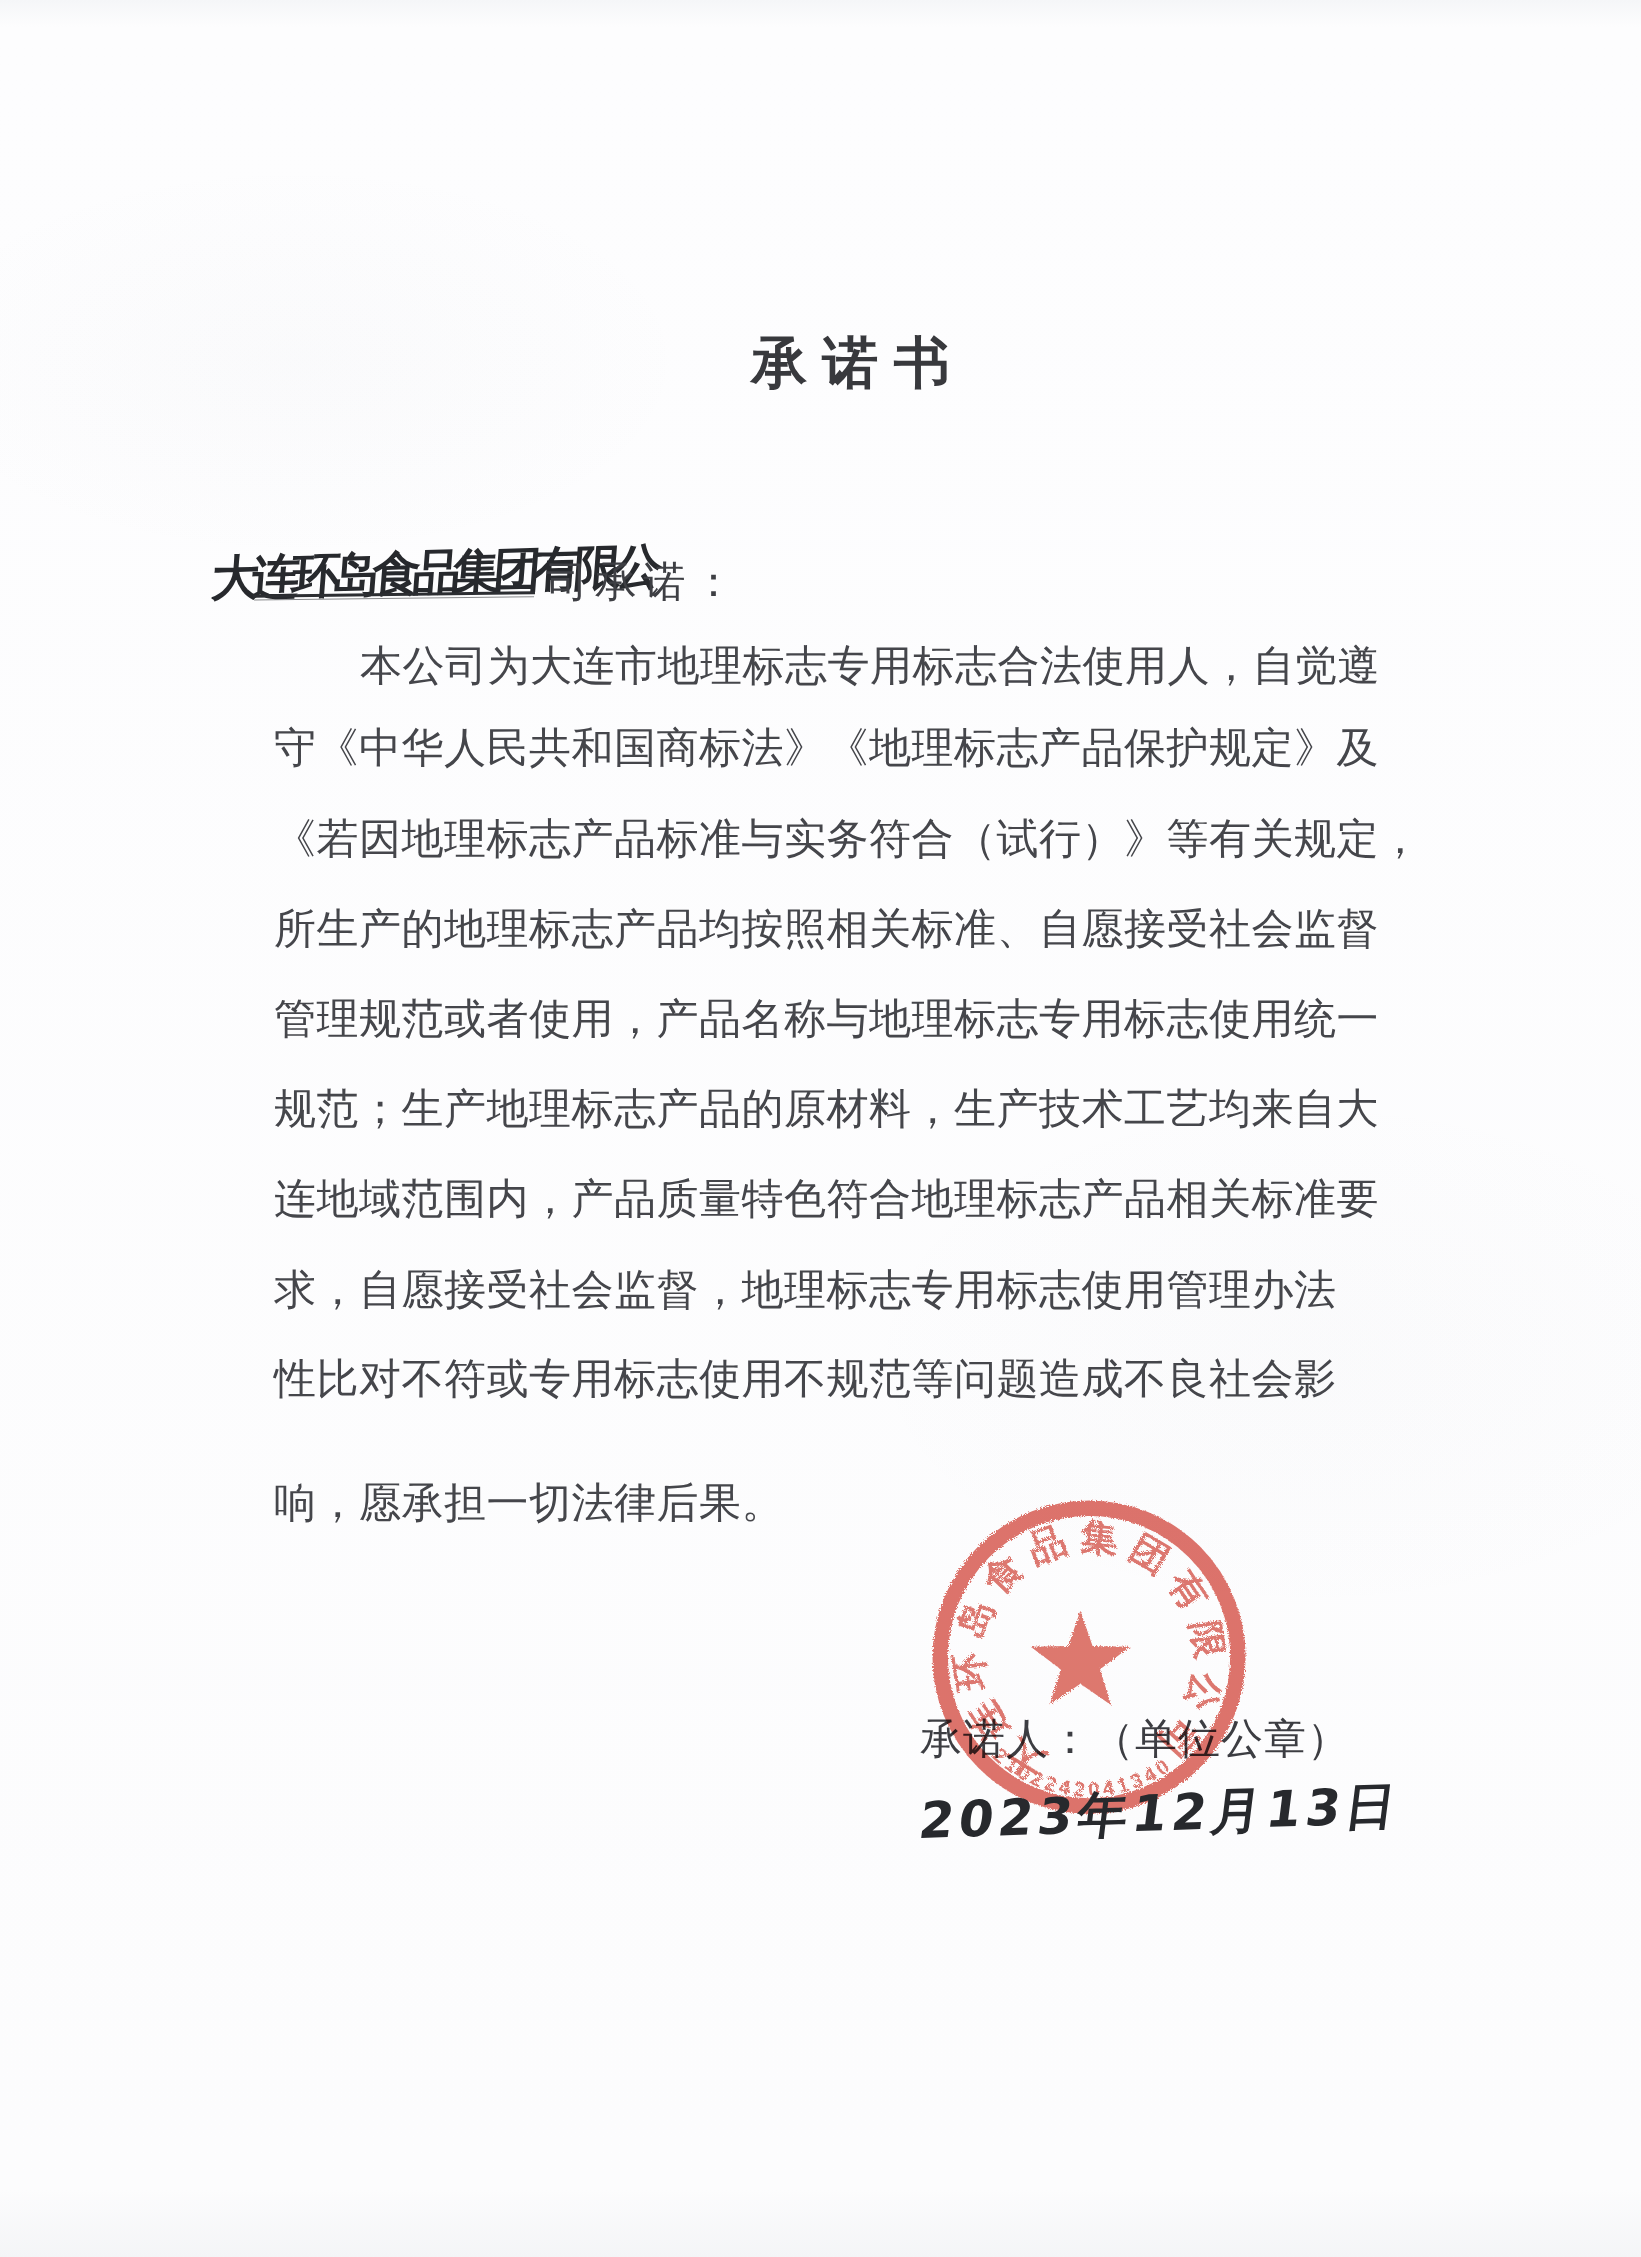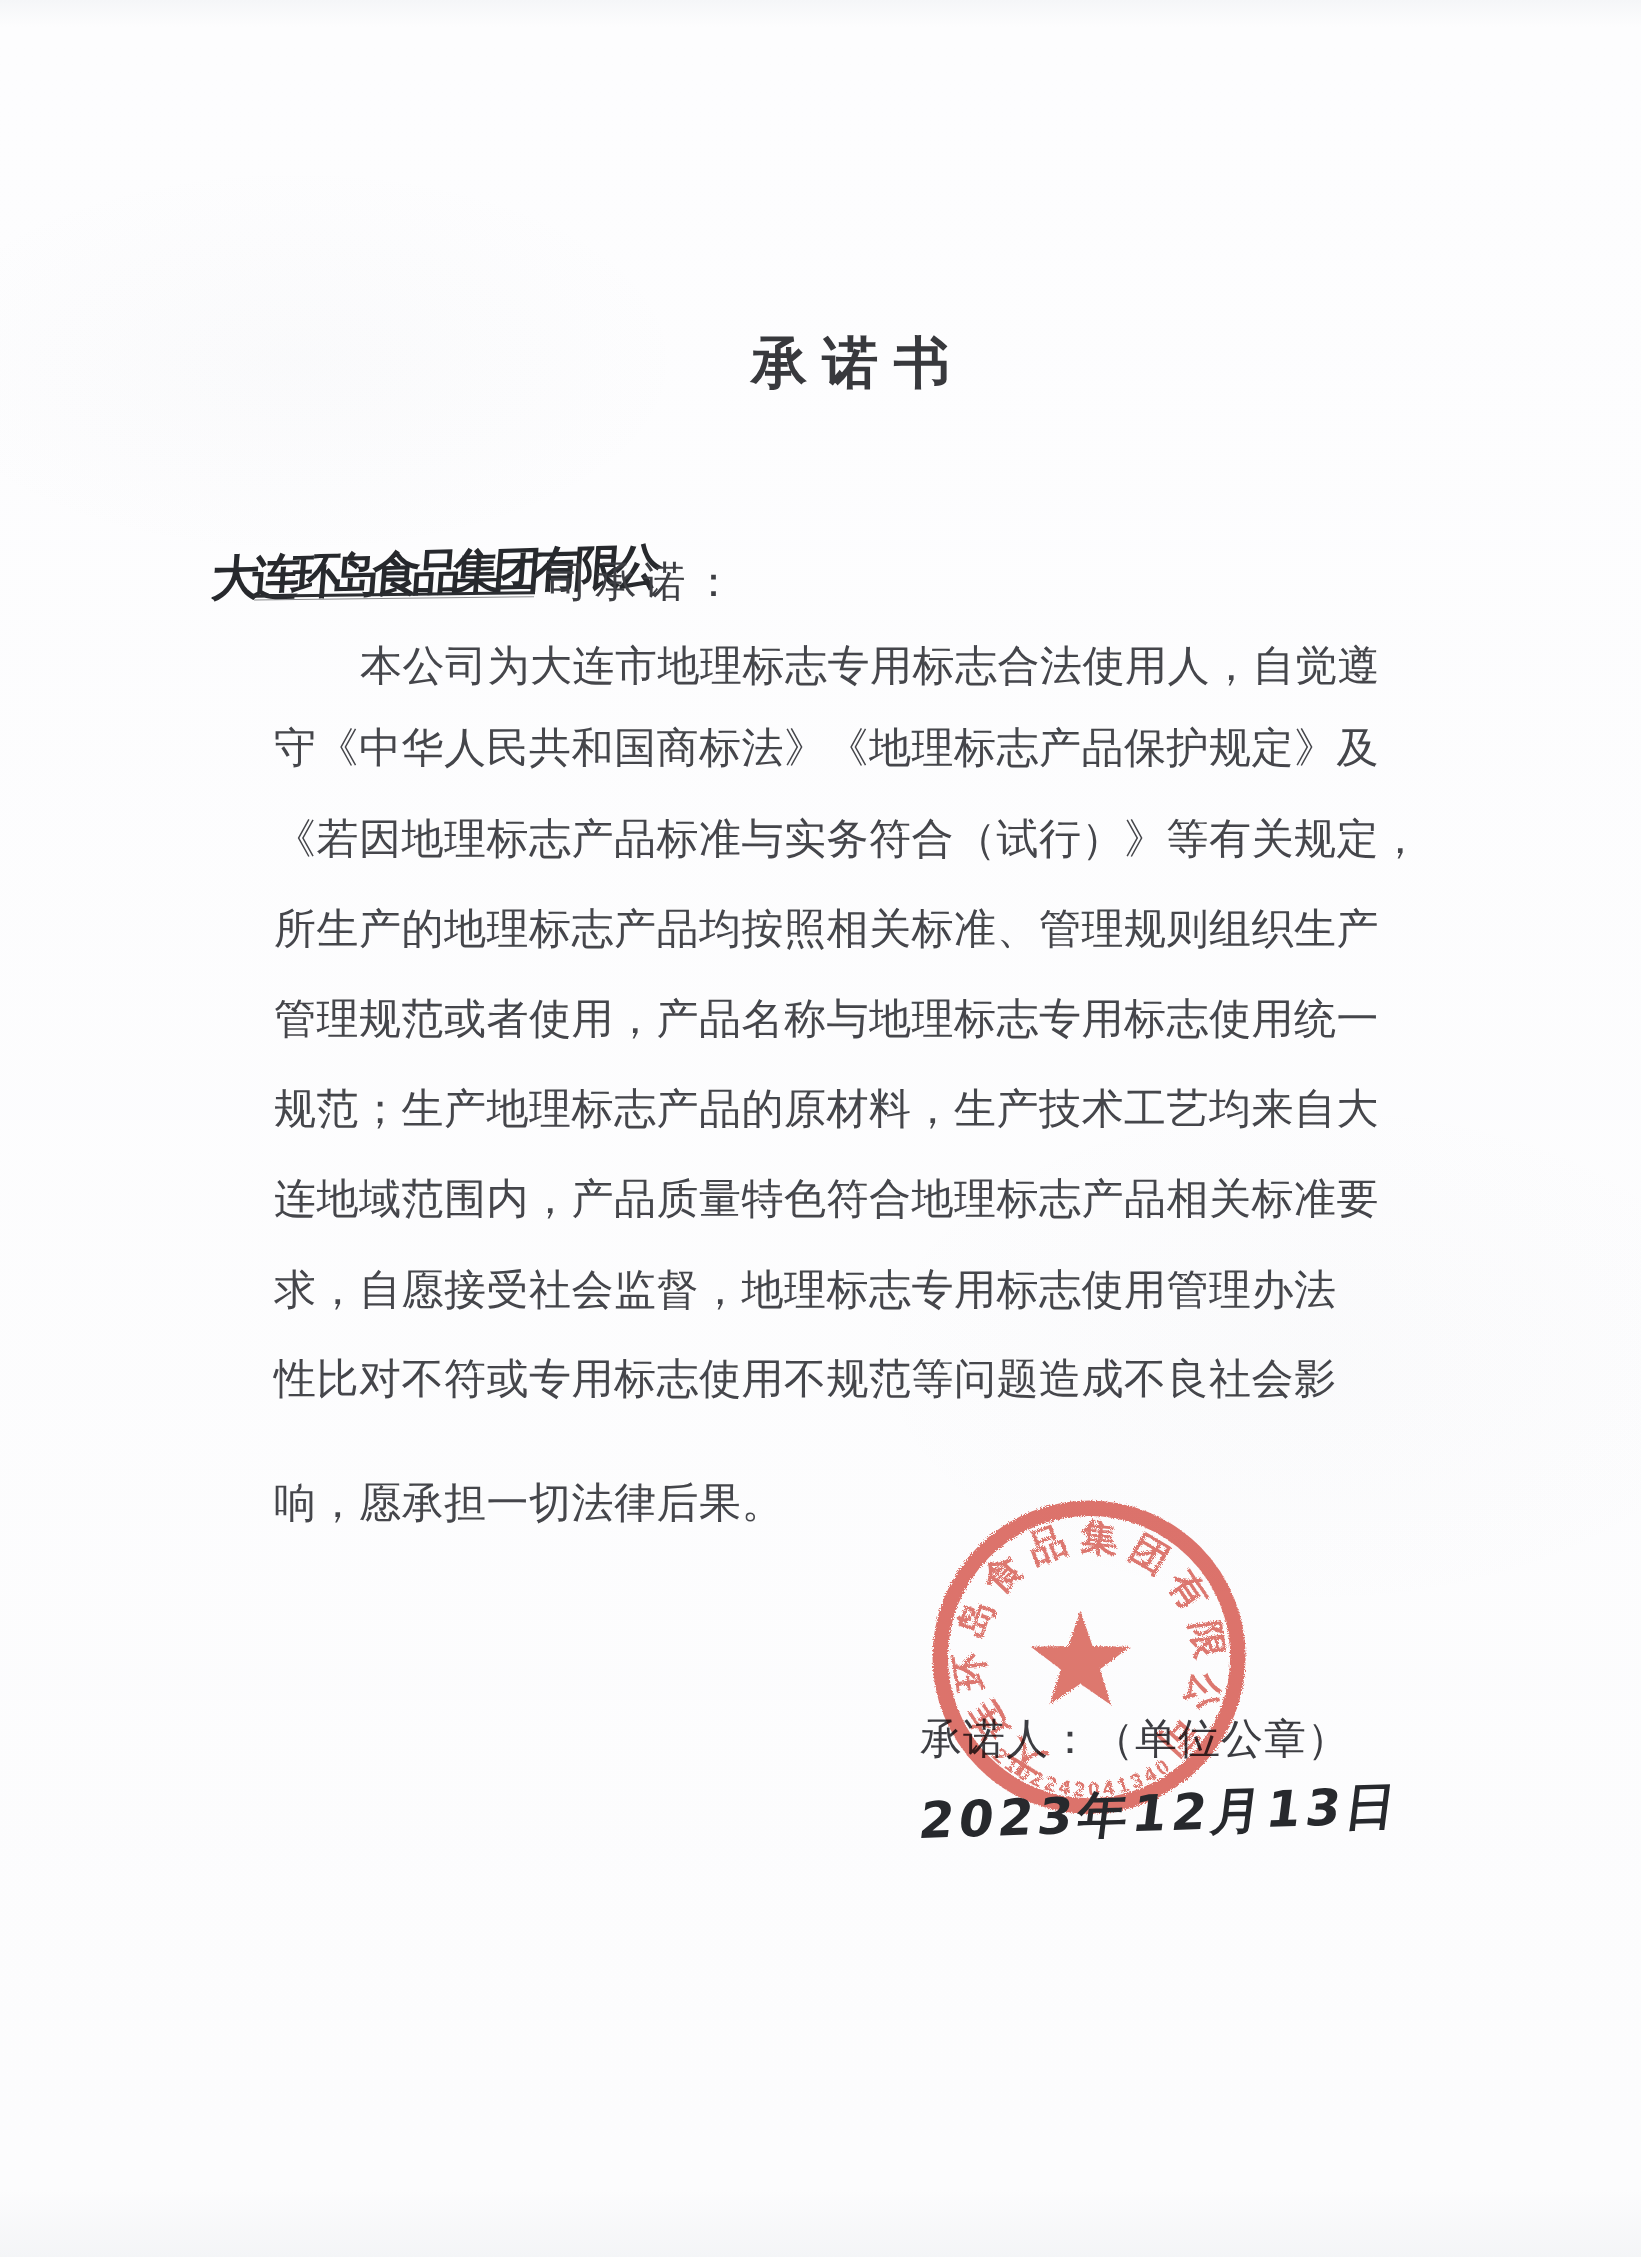--- a/index.html
+++ b/index.html
@@ -93,21 +93,21 @@
   <div class="recipient">
     <span class="hand hand-company">大连环岛食品集团有限公</span>
     <span class="company-underline"></span>
     <span class="recipient-suffix">司承诺：</span>
   </div>
 
   <div class="body-text">
     <div class="body-line indent" style="top:637px">本公司为大连市地理标志专用标志合法使用人，自觉遵</div>
     <div class="body-line" style="top:727px">守《中华人民共和国商标法》《地理标志产品保护规定》及</div>
     <div class="body-line" style="top:818px">《若因地理标志产品标准与实务符合（试行）》等有关规定，</div>
-    <div class="body-line" style="top:908px">所生产的地理标志产品均按照相关标准、管理规则组织生产</div>
+    <div class="body-line" style="top:908px">所生产的地理标志产品均按照相关标准、自愿接受社会监督</div>
     <div class="body-line" style="top:998px">管理规范或者使用，产品名称与地理标志专用标志使用统一</div>
     <div class="body-line" style="top:1088px">规范；生产地理标志产品的原材料，生产技术工艺均来自大</div>
     <div class="body-line" style="top:1178px">连地域范围内，产品质量特色符合地理标志产品相关标准要</div>
     <div class="body-line" style="top:1269px">求，自愿接受社会监督，地理标志专用标志使用管理办法</div>
     <div class="body-line" style="top:1358px">性比对不符或专用标志使用不规范等问题造成不良社会影</div>
     <div class="body-line" style="top:1482px">响，愿承担一切法律后果。</div>
   </div>
 
   <div class="promisor">承诺人：（单位公章）</div>
 

